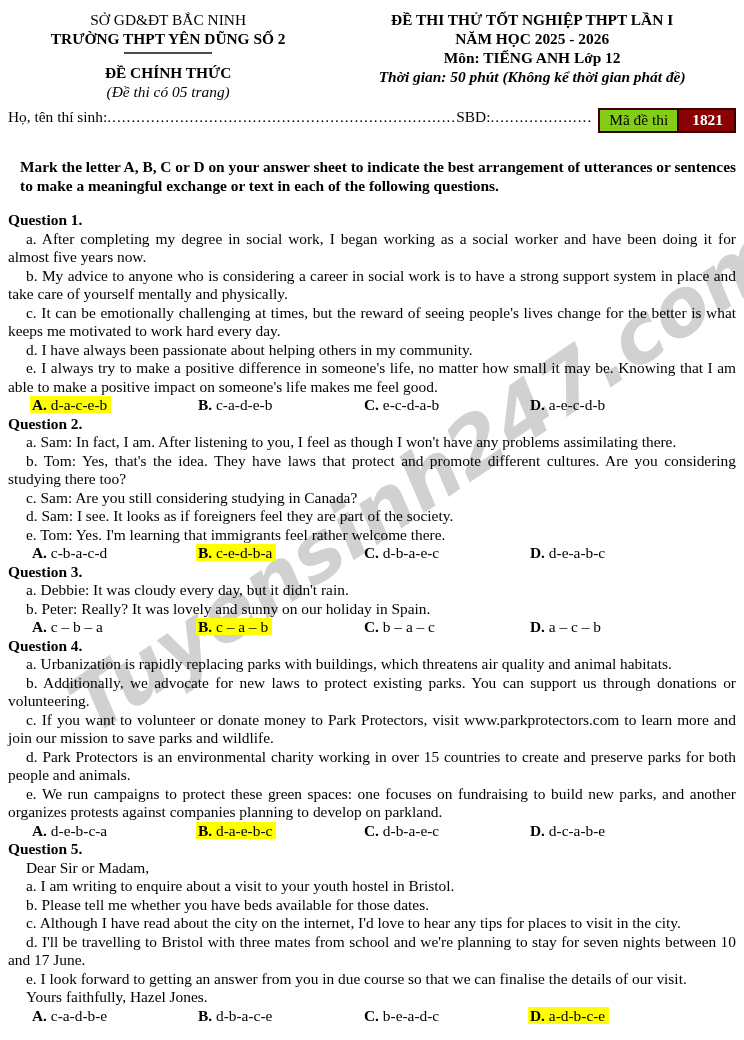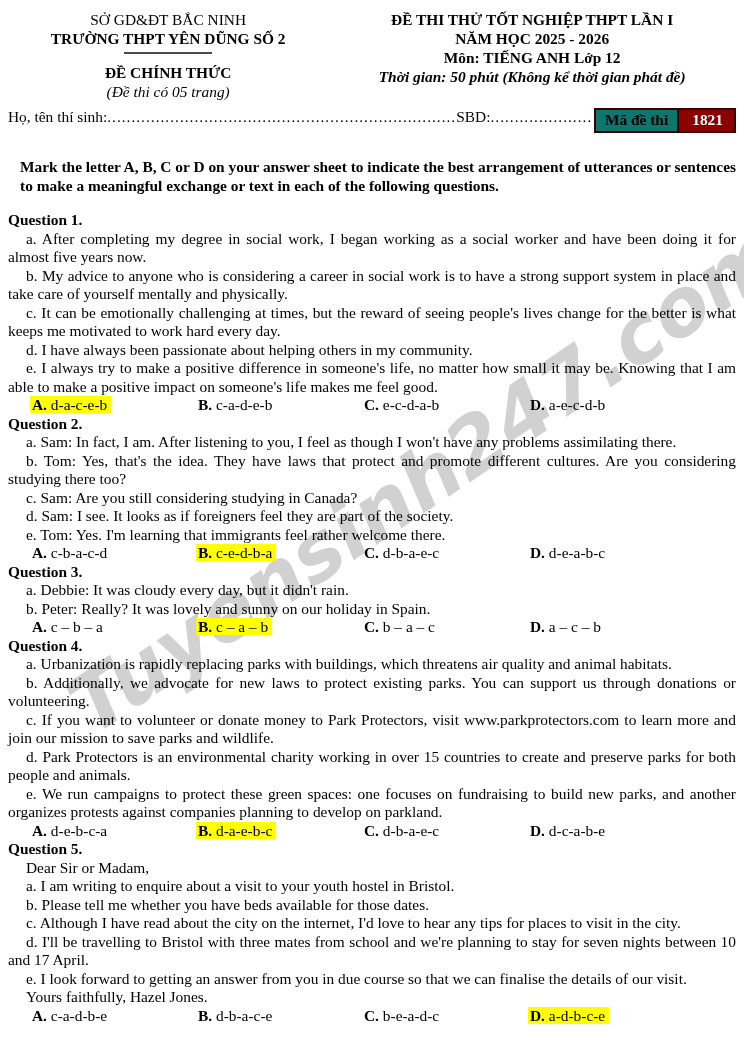--- a/index.html
+++ b/index.html
@@ -28,21 +28,21 @@
   .b  { font-weight:bold; }
   .i  { font-style:italic; }
   .bi { font-weight:bold; font-style:italic; }
   .divider { width:88px; height:2px; background:#4a4a4a; margin:4px auto 9px auto; }
   .hdr-left .exam-type { margin-top:2px; }
 
   
   .candidate { display:flex; align-items:flex-start; margin-top:7px; white-space:nowrap; }
   .candidate .dots { letter-spacing:1px; }
   .code-box { display:inline-flex; margin-left:auto; border:2px solid #3a0000; line-height:18px; }
-  .code-label { background:#0f766e; font-weight:bold; padding:1px 9px 2px 9px; border-right:2px solid #3a0000; }
+  .code-label { background:#84cc16; font-weight:normal; padding:1px 9px 2px 9px; border-right:2px solid #3a0000; }
   .code-value { background:var(--code-bg); color:#fff; font-weight:bold; padding:1px 11px 2px 13px; }
 
   
   .instruction { font-weight:bold; text-align:justify; margin:25px 0 16px 12px; }
 
   
   .question { margin:0; }
   .q-label { font-weight:bold; }
   .q-line  { margin:0; text-indent:18px; text-align:justify; }
   .opts { display:flex; padding-left:22px; }
@@ -142,21 +142,21 @@
             <span class="opt"><span class="opt-inner"><span class="letter">C.</span> d-b-a-e-c</span></span>
             <span class="opt"><span class="opt-inner"><span class="letter">D.</span> d-c-a-b-e</span></span>
           </div>
         </div>
         <div class="question">
           <div class="q-label">Question 5.</div>
           <p class="q-line">Dear Sir or Madam,</p>
           <p class="q-line">a. I am writing to enquire about a visit to your youth hostel in Bristol.</p>
           <p class="q-line">b. Please tell me whether you have beds available for those dates.</p>
           <p class="q-line">c. Although I have read about the city on the internet, I'd love to hear any tips for places to visit in the city.</p>
-          <p class="q-line">d. I'll be travelling to Bristol with three mates from school and we're planning to stay for seven nights between 10 and 17 April.</p>
+          <p class="q-line">d. I'll be travelling to Bristol with three mates from school and we're planning to stay for seven nights between 10 and 17 June.</p>
           <p class="q-line">e. I look forward to getting an answer from you in due course so that we can finalise the details of our visit.</p>
           <p class="q-line">Yours faithfully, Hazel Jones.</p>
           <div class="opts">
             <span class="opt"><span class="opt-inner"><span class="letter">A.</span> c-a-d-b-e</span></span>
             <span class="opt"><span class="opt-inner"><span class="letter">B.</span> d-b-a-c-e</span></span>
             <span class="opt"><span class="opt-inner"><span class="letter">C.</span> b-e-a-d-c</span></span>
             <span class="opt"><span class="opt-inner hl"><span class="letter">D.</span> a-d-b-c-e</span></span>
           </div>
         </div>
       </div>

